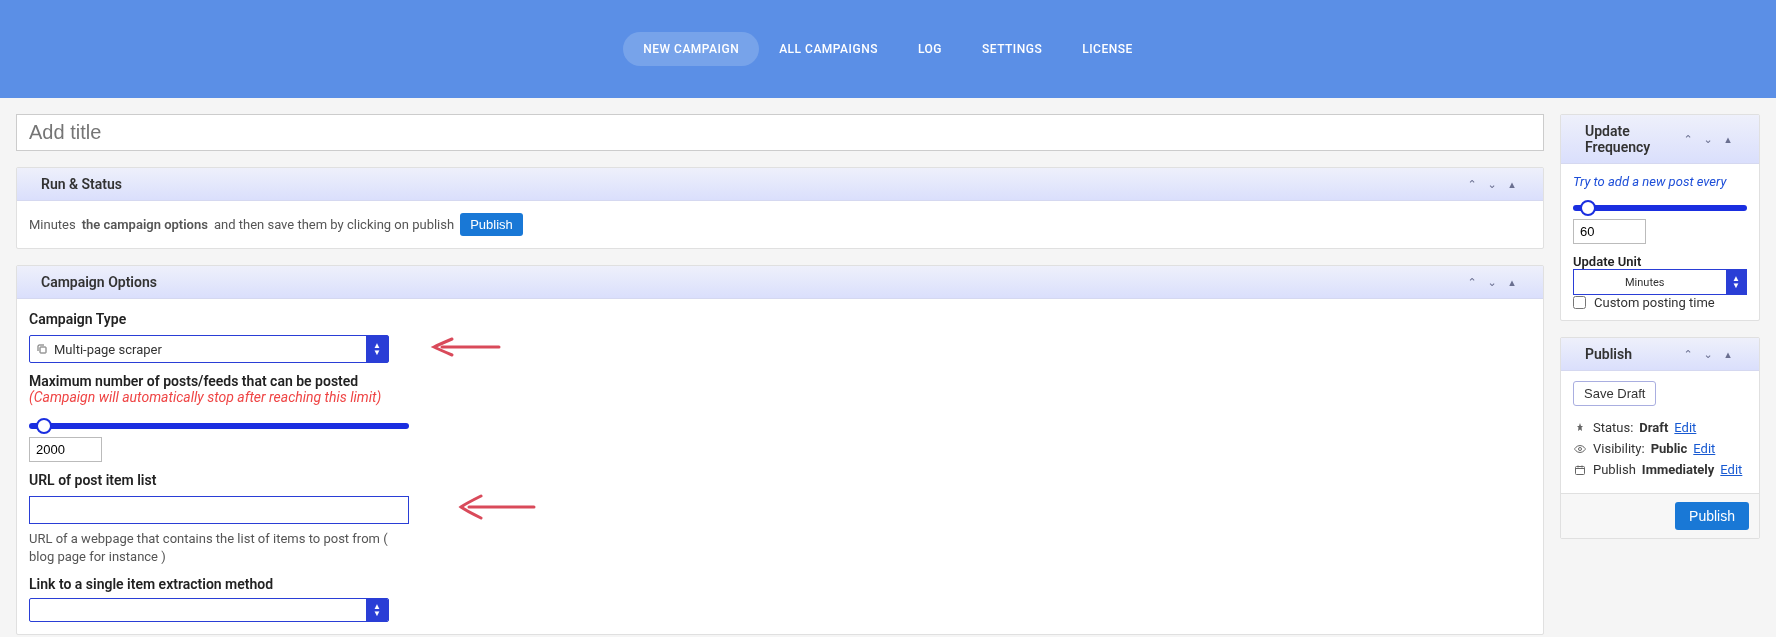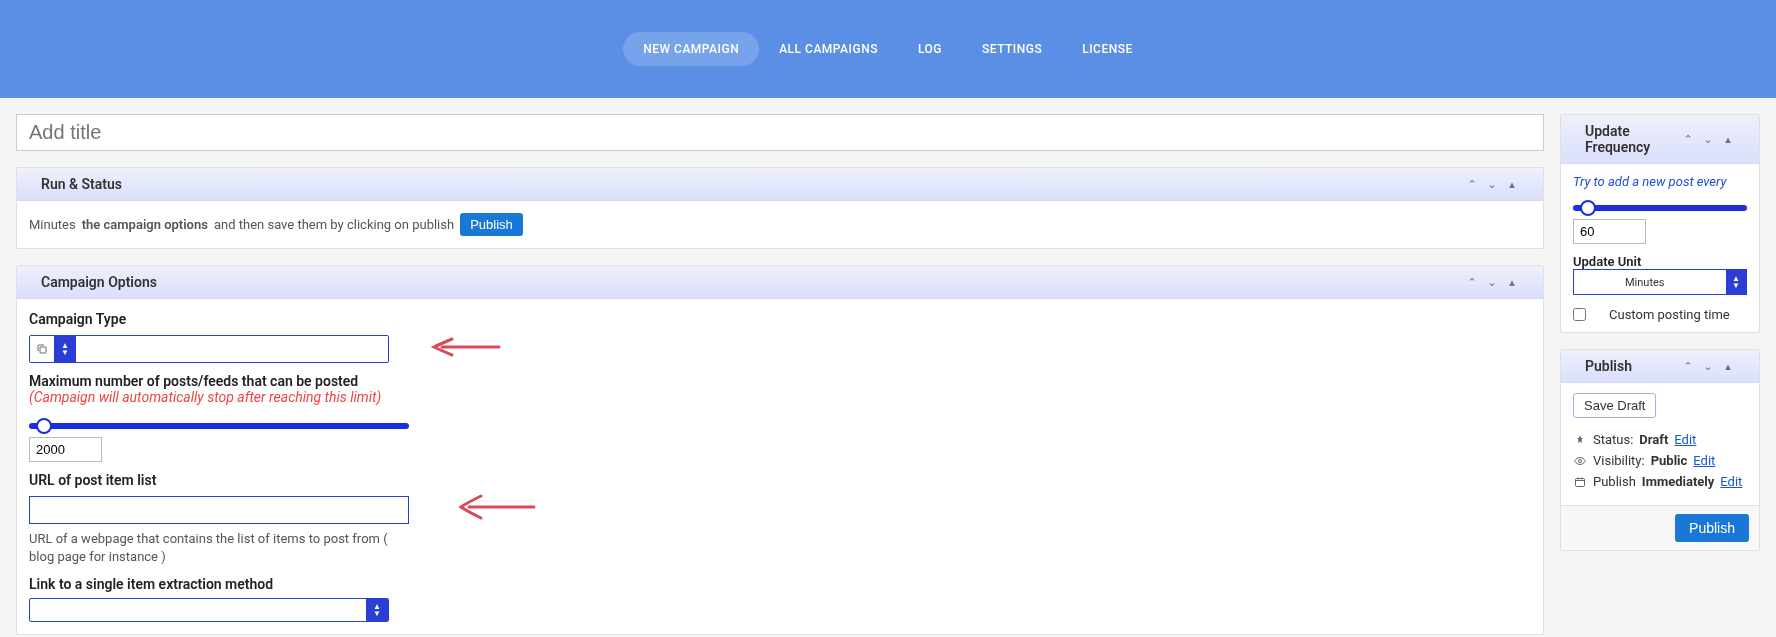--- a/index.html
+++ b/index.html
@@ -169,21 +169,21 @@
   .side-panel .panel-body { padding: 10px 12px; }
   .side-label { font-size: 13px; font-weight: 600; color: #222; display: block; }
   .small-label { font-size: 13px; color: #1d4ed8; margin-bottom: 6px; display:block;font-style:italic;}
   .side-select {
     display: flex; align-items: stretch;
     border: 1px solid #2a3ed6;
     height: 26px; background:#fff;
   }
   .side-select .sel-text { flex:1; display:flex; align-items:center; padding:0 8px; font-size:11px;margin-left:43px;}
   .side-select .sel-drop { width:20px; background:#2a3ed6; color:#fff; display:flex; flex-direction:column; align-items:center; justify-content:center; font-size:8px; line-height:7px;}
-  .chk-row { display:flex; align-items:center; gap:23px; margin-top:12px; font-size:13px; color:#333;}
+  .chk-row { display:flex; align-items:center; gap:8px; font-size:13px; color:#333;}
   .chk-row input { accent-color:#2a3ed6; }
 
   .pub-row { display:flex; align-items:center; gap:6px; font-size:13px; color:#333; margin:6px 0; }
   .pub-row .ico { width:14px; height:14px; display:inline-flex; align-items:center; justify-content:center; color:#666; font-size:12px;}
   .pub-row strong { font-weight:700; }
   .pub-row a.editlink { color:#1759d2; text-decoration: underline; font-size:13px; cursor:pointer; }
 
   .btn-savedraft {
     border: 1px solid #a9aee0;
     background: #fff;
@@ -256,20 +256,21 @@
 
         <div class="opt-block" style="max-width:360px;">
           <span class="opt-label">Campaign Type</span>
           <div class="select-wrap">
             <span class="icon-slot">
               <svg width="12" height="12" viewBox="0 0 24 24" fill="none" stroke="#666" stroke-width="2">
                   <rect x="8" y="8" width="12" height="12" rx="1"></rect>
                   <path d="M4 16V6a2 2 0 0 1 2-2h10"></path>
                 </svg>
             </span>
+            <span class="select-text">Multi-page scraper</span>
             <span class="drop-handle">
                 <span>▲</span>
                 <span>▼</span>
               </span>
           </div>
           <div class="arrow-annot" style="top:24px;">
             <svg width="80" height="24" viewBox="0 0 80 24">
               <path d="M 75 12 L 18 12" stroke="#d94a5a" stroke-width="3" stroke-linecap="round"></path>
               <path d="M 28 4 Q 14 10 10 12 Q 14 14 28 20" fill="none" stroke="#d94a5a" stroke-width="3" stroke-linecap="round"></path>
             </svg>

